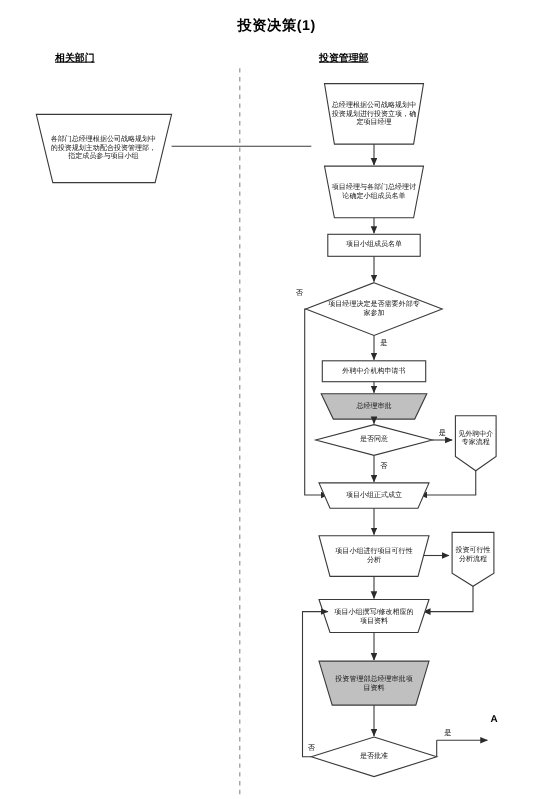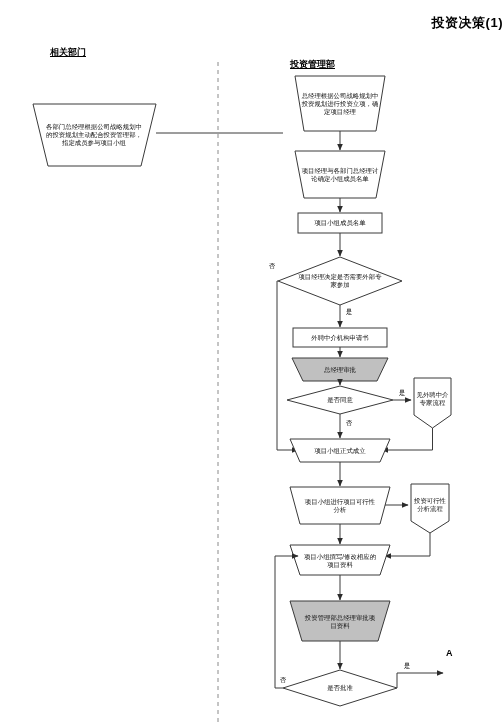--- a/index.html
+++ b/index.html
@@ -4,21 +4,21 @@
 <style>
   html,body{margin:0;padding:0;}
   body{
     width:503px;height:726px;position:relative;background:#ffffff;
     font-family:"Liberation Sans","DejaVu Sans",sans-serif;color:#000;
     overflow:hidden;
   }
   #stage{position:absolute;left:0;top:0;width:503px;height:726px;}
   svg.layer{position:absolute;left:0;top:0;width:503px;height:726px;}
   .title{
-    position:absolute;left:0;top:14px;width:503px;text-align:right;
+    position:absolute;left:0;top:14px;width:503px;text-align:center;
     font-size:13px;font-weight:bold;letter-spacing:.5px;
   }
   .colhead{
     position:absolute;font-size:9px;font-weight:bold;
     text-decoration:underline;white-space:nowrap;
   }
   .node-text{
     position:absolute;text-align:center;font-size:6.4px;line-height:8px;
     color:#111;white-space:normal;pointer-events:none;
     display:flex;align-items:center;justify-content:center;
@@ -29,21 +29,21 @@
   .conn-label{position:absolute;font-size:9px;font-weight:bold;}
 </style>
 </head>
 <body>
 
 <div id="stage">
 
   <div class="title">投资决策(1)</div>
 
   <div class="colhead" style="left:50px;top:46px;width:90px;">相关部门</div>
-  <div class="colhead" style="left:290px;top:58px;width:100px;">投资管理部</div>
+  <div class="colhead" style="left:290px;top:46px;width:100px;">投资管理部</div>
 
   <svg class="layer" viewBox="0 0 503 726">
     <defs>
       <marker id="arw" markerWidth="8" markerHeight="8" refX="6.4" refY="3" orient="auto">
         <path d="M0,0 L7,3 L0,6 z" fill="#2b2b2b"></path>
       </marker>
     </defs>
     <g stroke="#3a3a3a" stroke-width="1" fill="none">
 
       <line x1="218" y1="62" x2="218" y2="726" stroke="#8a8a8a" stroke-dasharray="4,4"></line>

